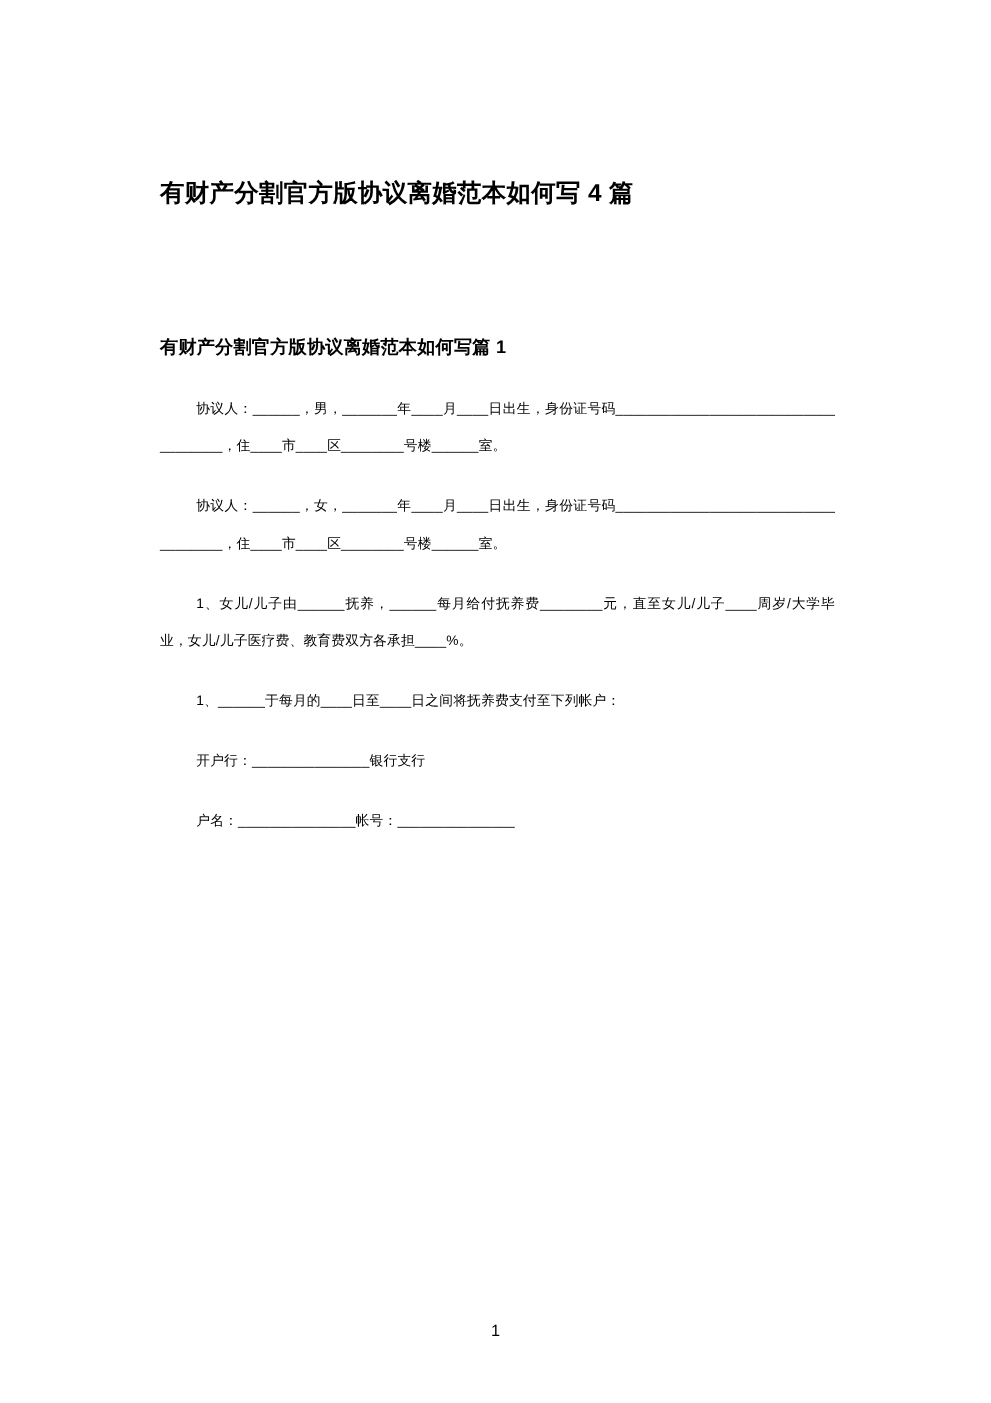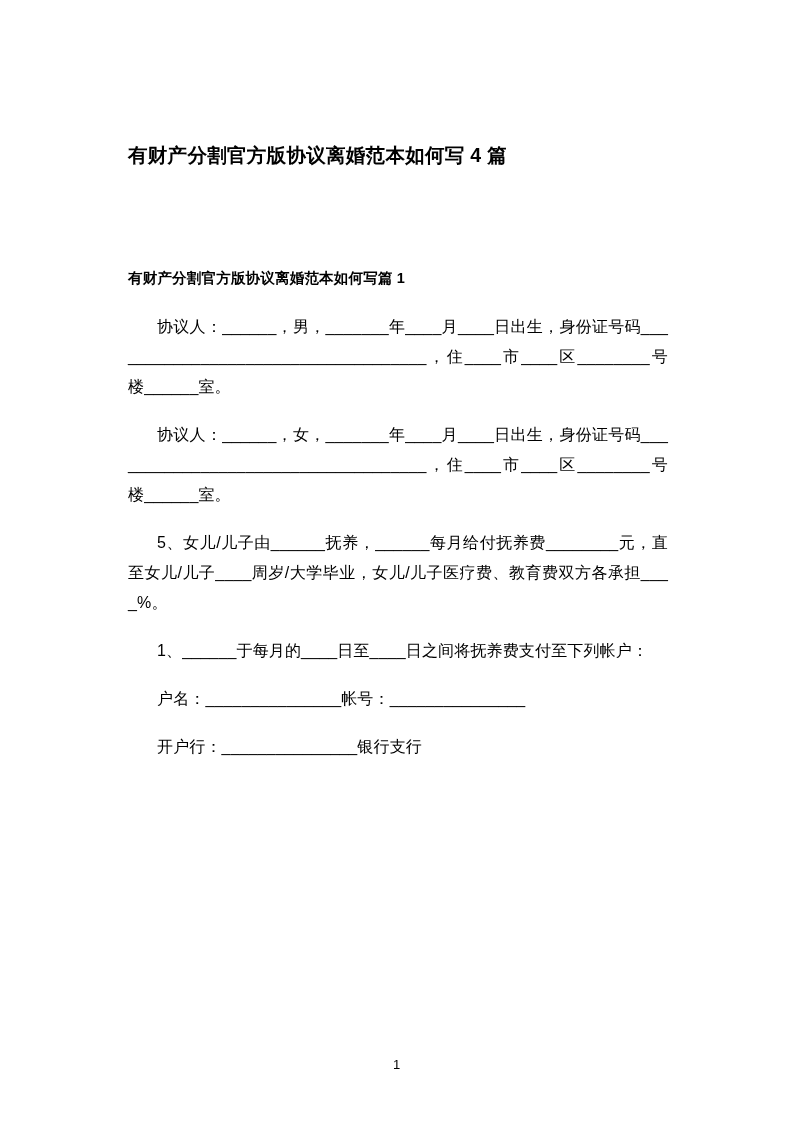--- a/index.html
+++ b/index.html
@@ -39,21 +39,21 @@
     width: 540px;
   }
   .section-heading {
     font-size: 14.5px;
     font-weight: bold;
     line-height: 24px;
     margin: 0 0 22px 0;
     letter-spacing: 0.2px;
   }
   p.para {
-    font-size: 16px;
+    font-size: 11px;
     line-height: 30px;
     margin: 0 0 18px 0;
     text-align: justify;
     letter-spacing: 0.15px;
     word-break: break-all;
   }
   p.indent {
     text-indent: 29px;
   }
   .page-number {
@@ -72,22 +72,22 @@
 <div class="page">
 
   <div class="doc-title">有财产分割官方版协议离婚范本如何写 4 篇</div>
 
   <div class="content">
 
     <div class="section-heading">有财产分割官方版协议离婚范本如何写篇 1</div>
 
     <p class="para indent">协议人：______，男，_______年____月____日出生，身份证号码____________________________________，住____市____区________号楼______室。</p>
     <p class="para indent">协议人：______，女，_______年____月____日出生，身份证号码____________________________________，住____市____区________号楼______室。</p>
-    <p class="para indent">5、女儿/儿子由______抚养，______每月给付抚养费________元，直至女儿/儿子____周岁/大学毕业，女儿/儿子医疗费、教育费双方各承担____%。</p>
+    <p class="para indent">1、女儿/儿子由______抚养，______每月给付抚养费________元，直至女儿/儿子____周岁/大学毕业，女儿/儿子医疗费、教育费双方各承担____%。</p>
     <p class="para indent">1、______于每月的____日至____日之间将抚养费支付至下列帐户：</p>
+    <p class="para indent">开户行：_______________银行支行</p>
     <p class="para indent">户名：_______________帐号：_______________</p>
-    <p class="para indent">开户行：_______________银行支行</p>
 
   </div>
 
   <div class="page-number">1</div>
 
 </div>
 
 </body></html>

